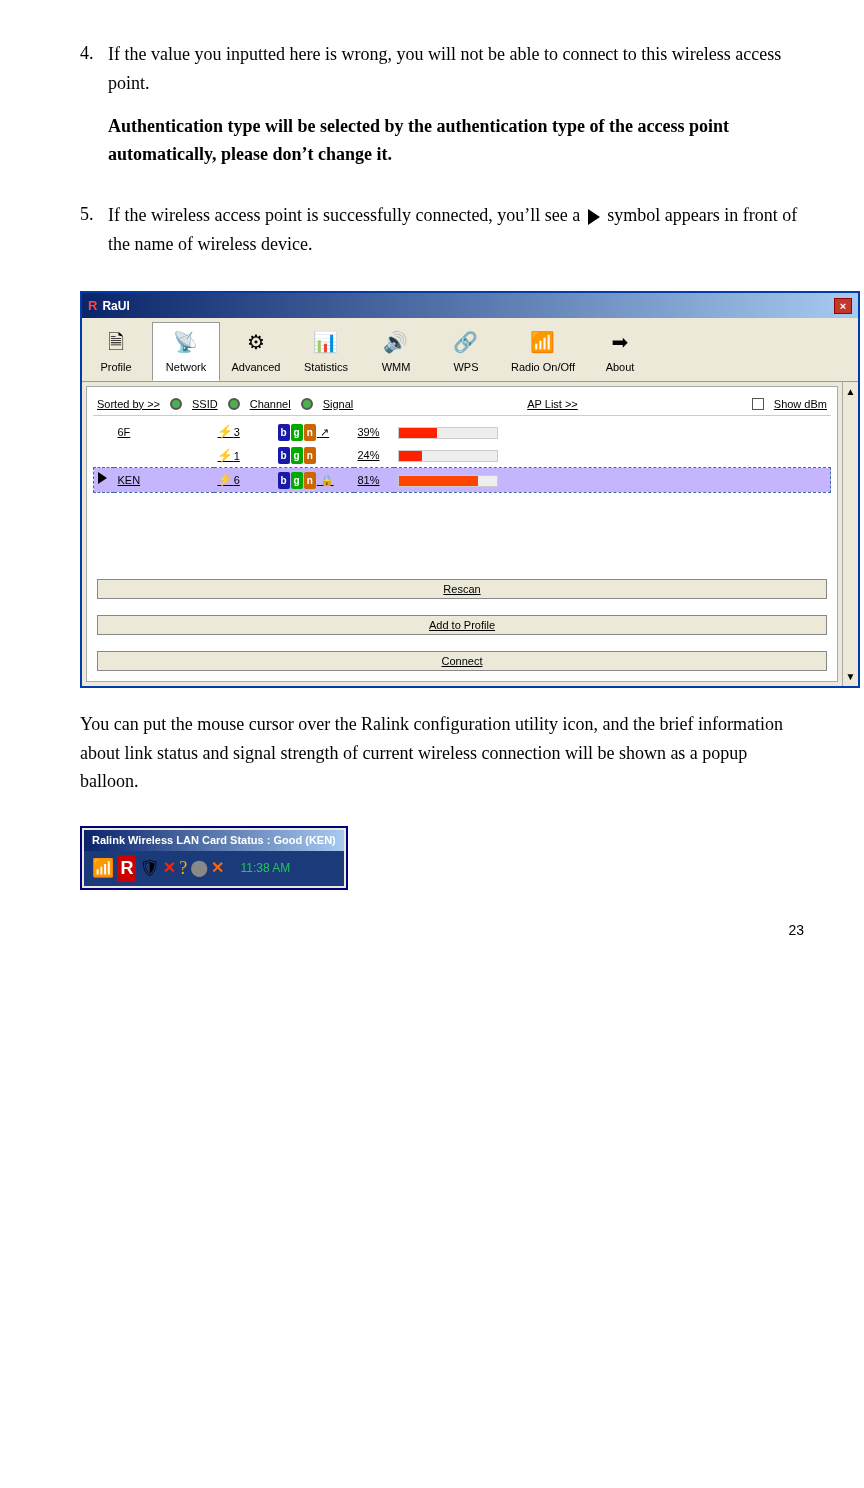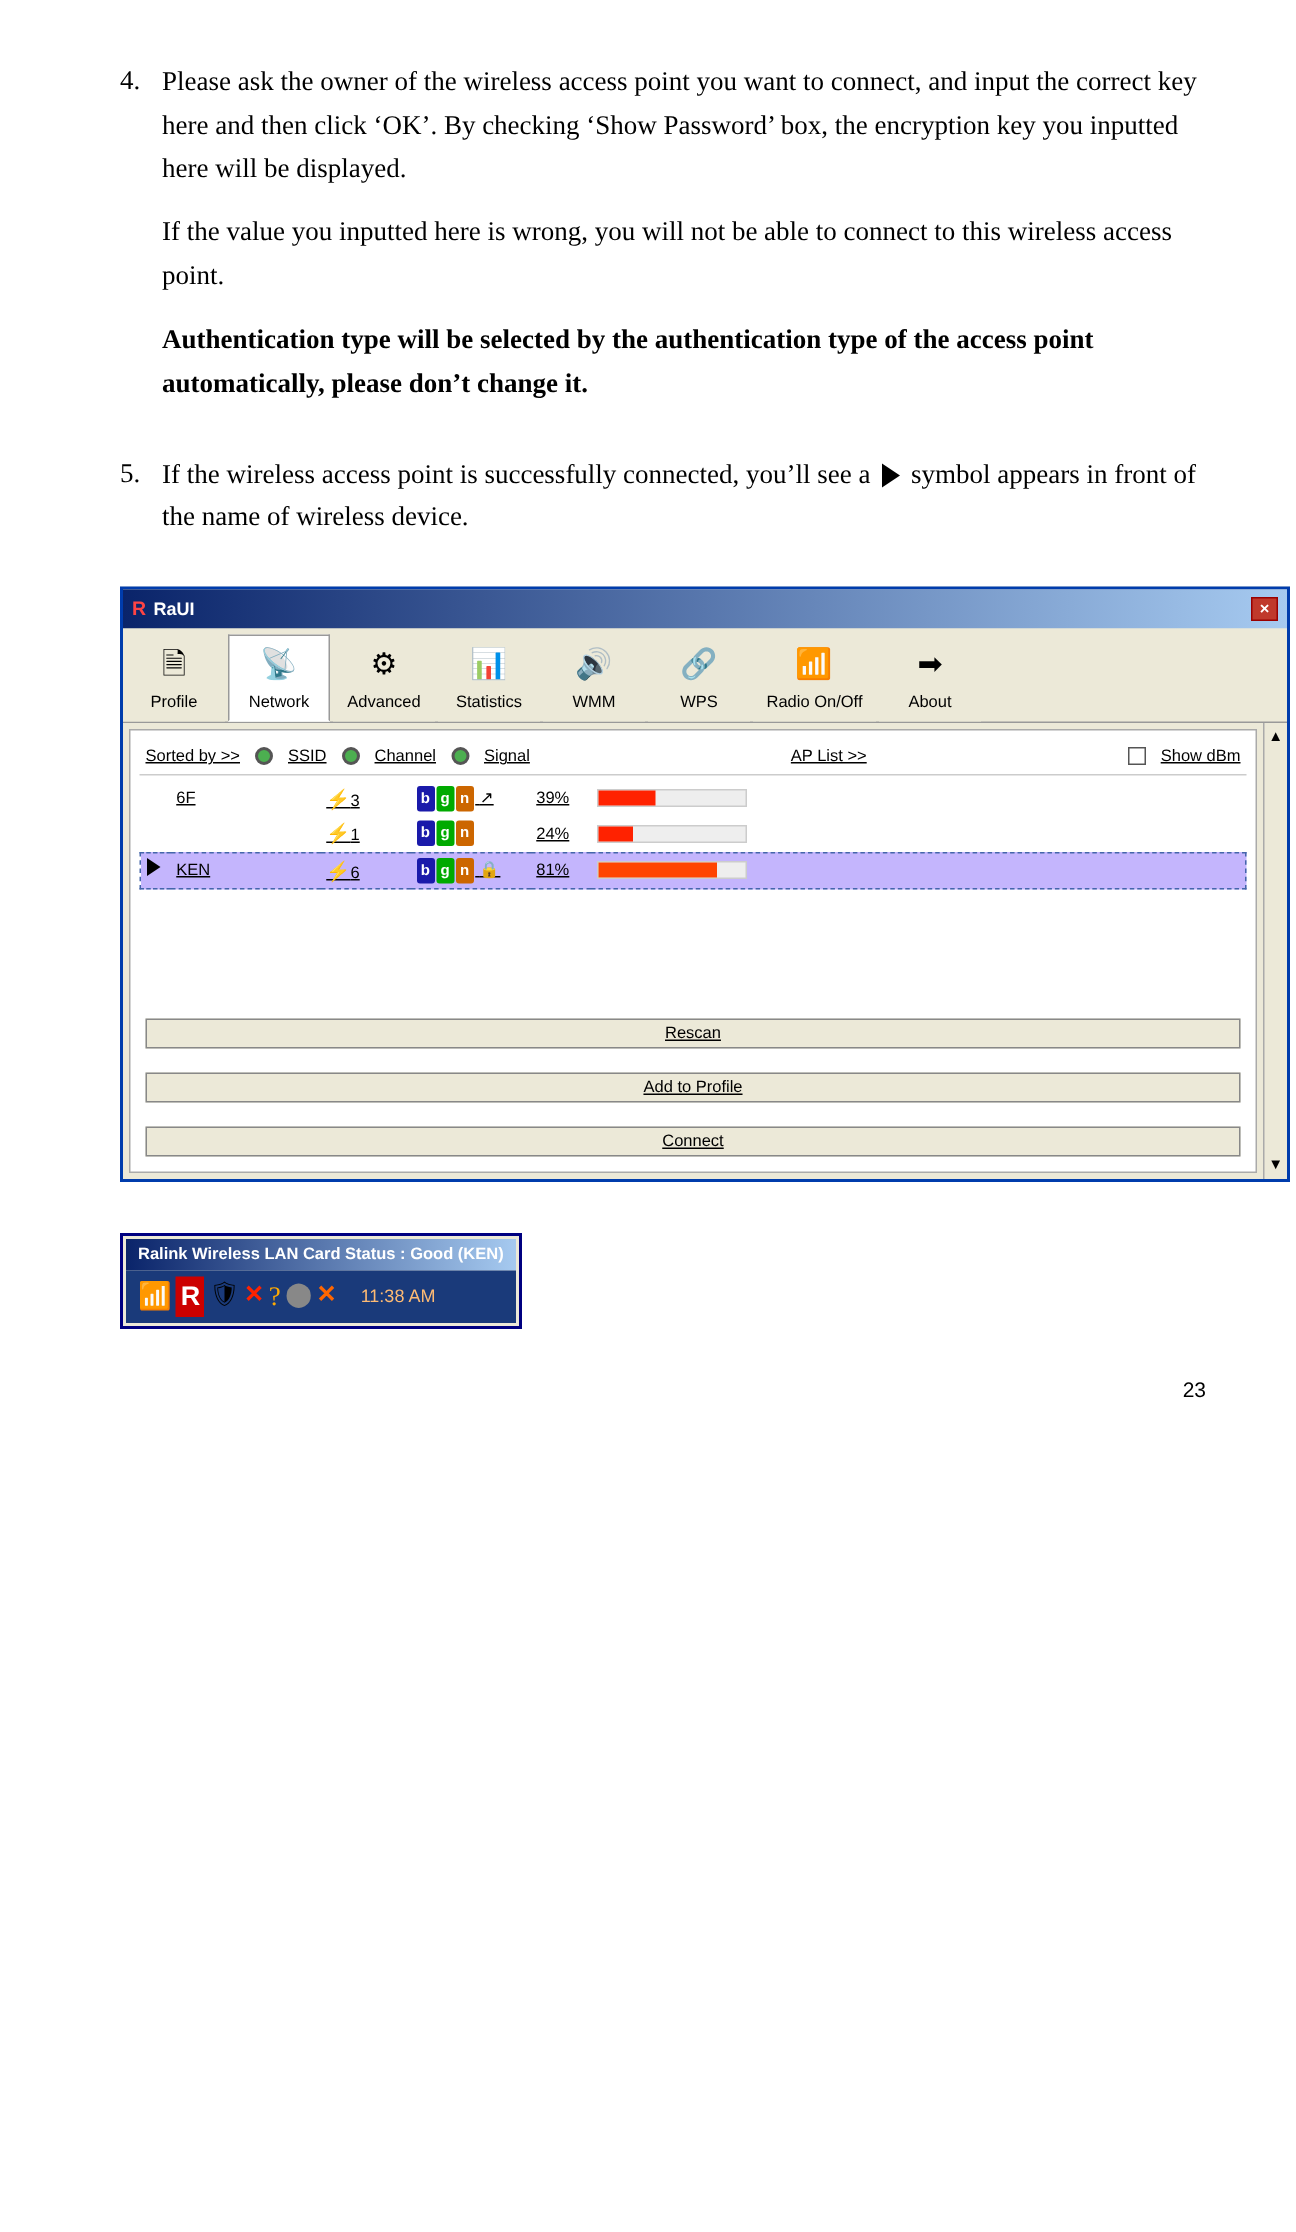--- a/index.html
+++ b/index.html
@@ -250,21 +250,21 @@
     }
     .taskbar-r-icon {
       color: #fff;
       font-size: 18px;
       font-weight: bold;
       font-family: Arial, sans-serif;
       background: #cc0000;
       padding: 0 3px;
     }
     .taskbar-time {
-      color: #fdba74;
+      color: #22c55e;
       font-family: Arial, sans-serif;
       font-size: 12px;
       margin-left: 10px;
     }
     .page-number {
       text-align: right;
       font-family: Arial, sans-serif;
       font-size: 14px;
       margin-top: 30px;
     }
@@ -274,21 +274,20 @@
     }
   </style>
 </head>
 <body>
 
 <div class="content-wrapper">
 
   <div class="numbered-item">
     <div class="num">4.</div>
     <div class="body main-body-text">
-      <p>Please ask the owner of the wireless access point you want to connect, and input the correct key here and then click ‘OK’. By checking ‘Show Password’ box, the encryption key you inputted here will be displayed.</p>
       <p>If the value you inputted here is wrong, you will not be able to connect to this wireless access point.</p>
       <p class="bold-italic">Authentication type will be selected by the authentication type of the access point automatically, please don’t change it.</p>
     </div>
   </div>
 
   <div class="numbered-item" style="margin-top:10px;">
     <div class="num">5.</div>
     <div class="body main-body-text">
       <p>
         <span>If the wireless access point is successfully connected, you’ll see a</span>
@@ -421,20 +420,21 @@
       </div>
 
       <div class="raui-scrollbar">
         <span class="raui-scroll-arrow">▲</span>
         <div style="flex:1;"></div>
         <span class="raui-scroll-arrow">▼</span>
       </div>
     </div>
   </div>
 
+  <p class="main-body-text" style="margin-top:18px;">You can put the mouse cursor over the Ralink configuration utility icon, and the brief information about link status and signal strength of current wireless connection will be shown as a popup balloon.</p>
 
   <div style="margin-top:18px;">
     <div class="taskbar-popup">
       <div class="taskbar-popup-title">Ralink Wireless LAN Card Status : Good (KEN)</div>
       <div class="taskbar-popup-body">
         <div class="taskbar-popup-icons">
           <span style="font-size:18px; color:#44ccff;">📶</span>
           <span class="taskbar-r-icon">R</span>
           <span style="font-size:16px;">🛡</span>
           <span style="font-size:16px; color:#ff2200; font-weight:bold;">✕</span>

